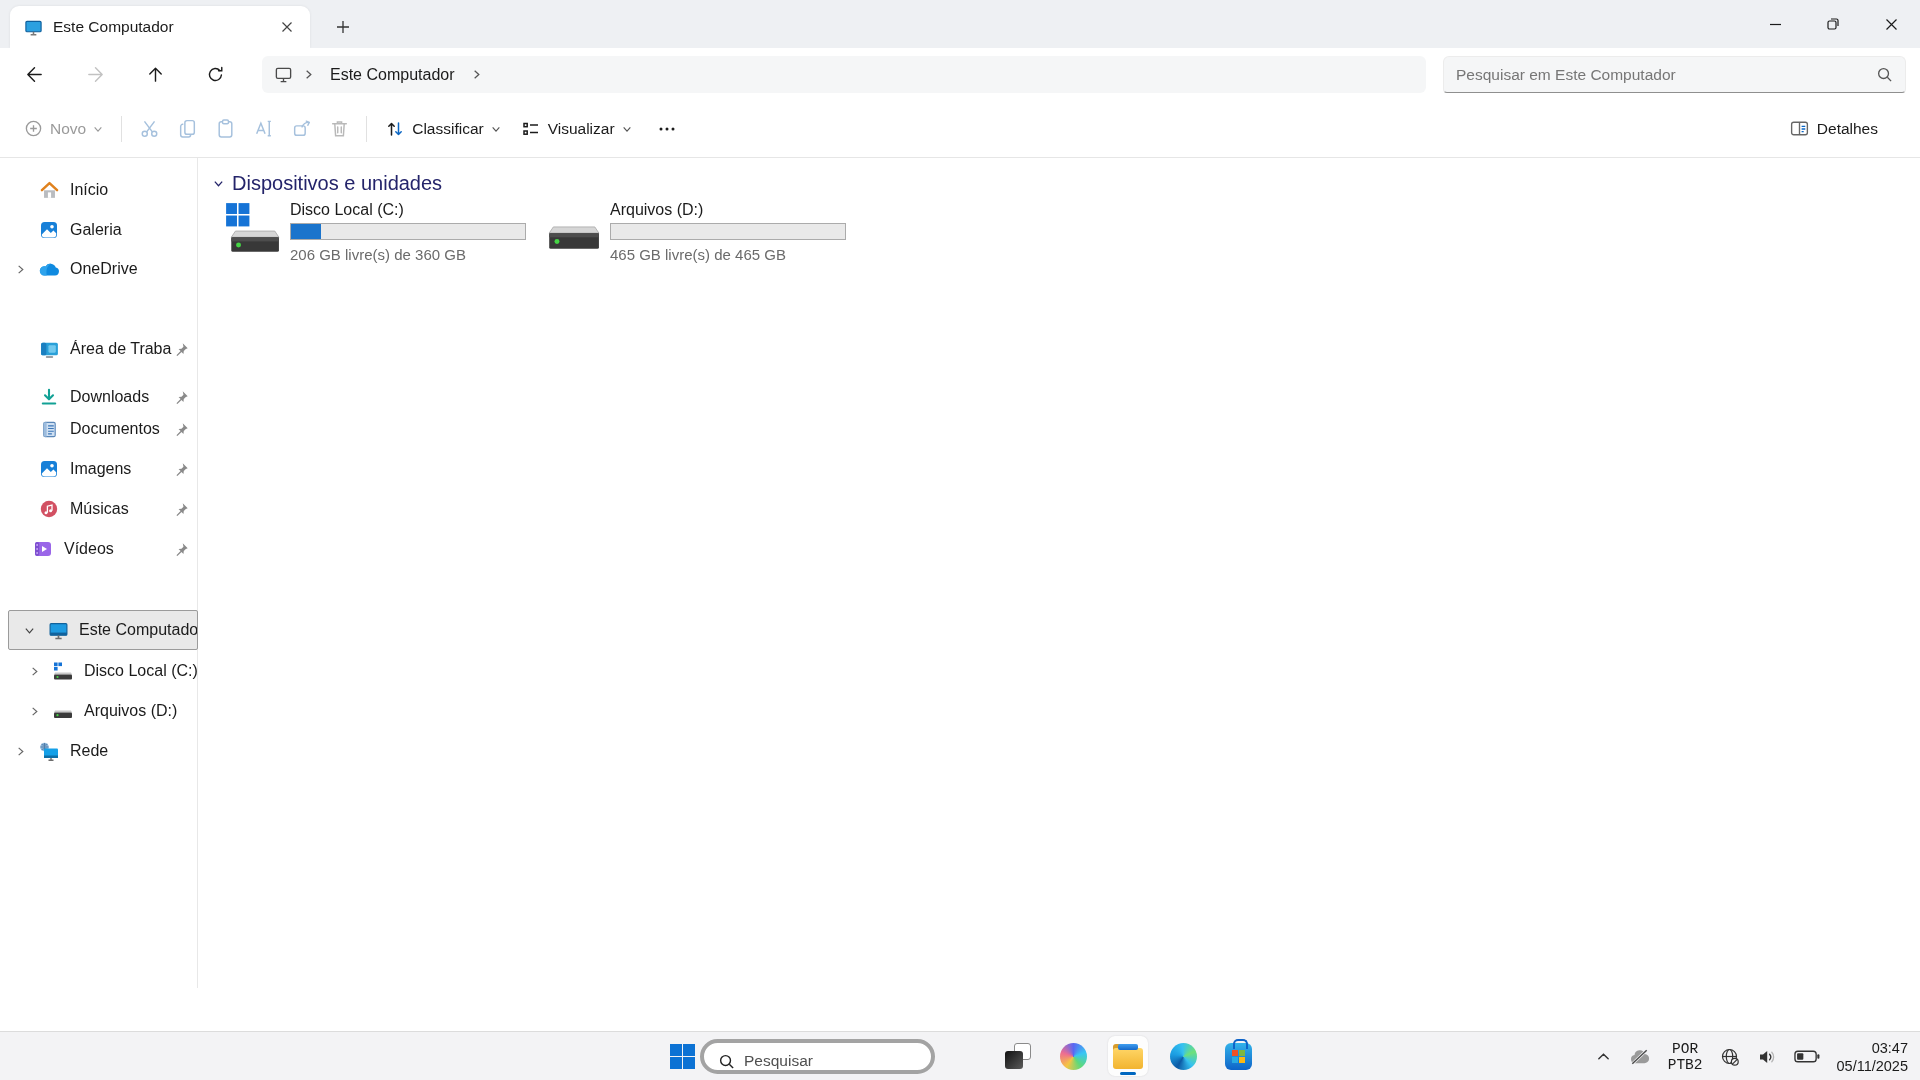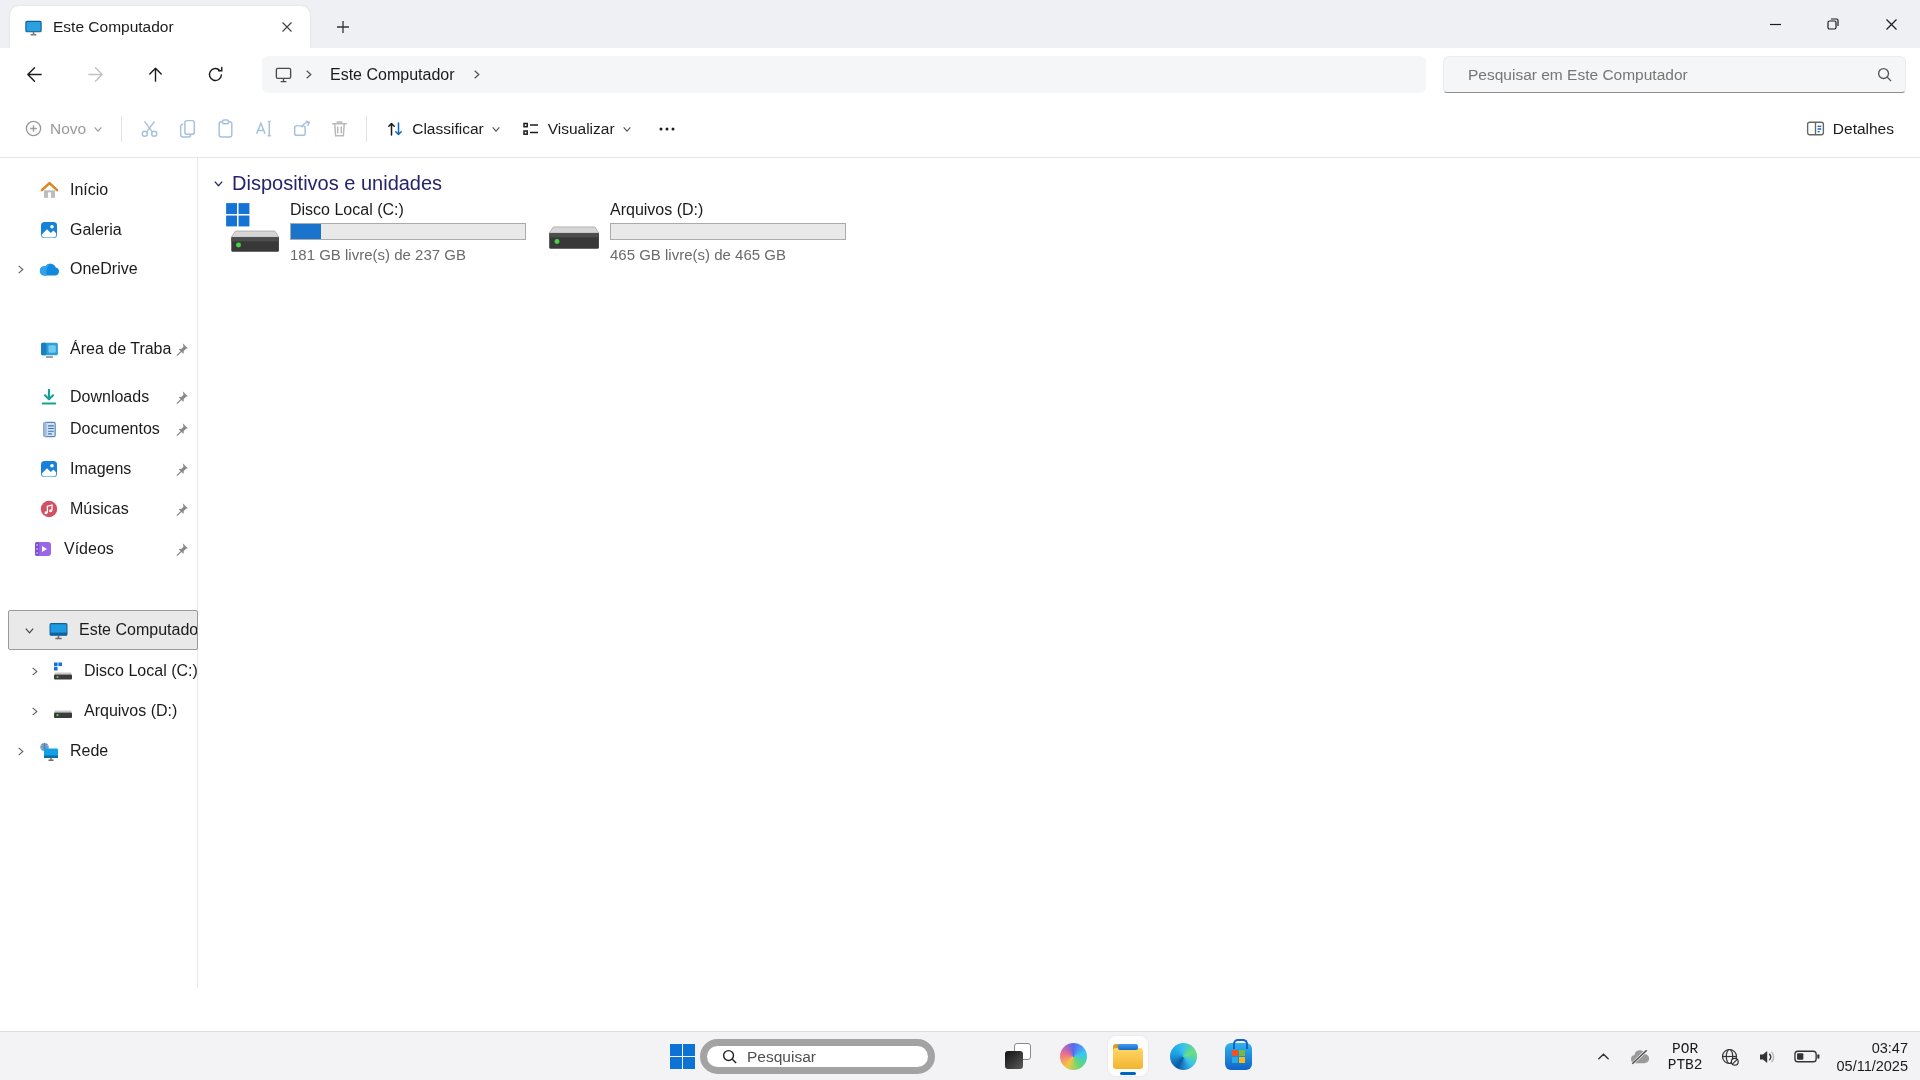--- a/index.html
+++ b/index.html
@@ -24,31 +24,31 @@
   .navbar { position:absolute; left:0; top:48px; width:1920px; height:52px; background:#fff; }
   .navbtn { position:absolute; top:9px; width:34px; height:34px; border-radius:6px;
             display:flex; align-items:center; justify-content:center; }
   .addressbar { position:absolute; left:262px; top:8px; width:1164px; height:37px; background:#f5f6f7;
                 border-radius:6px; display:flex; align-items:center; padding:0 12px; gap:10px; }
   .crumb-label { font-size:16px; padding:0 6px; white-space:nowrap; }
   .searchbox { position:absolute; left:1443px; top:8px; width:463px; height:37px; background:#f5f6f7;
                border:1px solid #ececec; border-bottom:1px solid #8f8f8f; border-radius:6px 6px 4px 4px;
                display:flex; align-items:center; padding:0 12px; }
   .searchbox input { flex:1; border:none; outline:none; background:transparent; font-size:15.5px;
-                     font-family:"Liberation Sans",sans-serif; color:#be185d;margin-left:12px; }
+                     font-family:"Liberation Sans",sans-serif; color:#be185d; }
   .searchbox input::placeholder { color:#767676; }
 
   
   .toolbar { position:absolute; left:0; top:100px; width:1920px; height:58px; background:#fff;
              border-bottom:1px solid #e6e6e6; display:flex; align-items:center; }
   .tb-btn { display:flex; align-items:center; gap:7px; padding:8px 10px; border-radius:6px; font-size:15.5px; }
   .tb-ico { width:38px; height:38px; display:flex; align-items:center; justify-content:center; border-radius:6px; }
   .tb-div { width:1px; height:26px; background:#e1e1e1; margin:0 8px; }
   .muted { color:#9a9a9a; }
-  .detalhes { position:absolute; right:16px; top:10px; }
+  .detalhes { position:absolute; right:32px; top:10px; }
 
   
   .sidebar { position:absolute; left:0; top:158px; width:198px; height:830px; background:#fff;
              border-right:1px solid #e8e8e8; }
   .side-row { position:absolute; left:0; width:198px; height:40px; display:flex; align-items:center;
               font-size:16px; }
   .side-chev { width:24px; margin-left:8px; display:flex; justify-content:center; flex:none; }
   .side-noChev { width:24px; margin-left:8px; flex:none; }
   .side-ico { width:22px; height:22px; margin-left:6px; margin-right:10px; flex:none;
               display:flex; align-items:center; justify-content:center; }
@@ -79,21 +79,21 @@
 
   
   .taskbar { position:absolute; left:0; top:1031px; width:1920px; height:49px; background:#f3f3f5;
              border-top:1px solid #dcdcdc; }
   .tk-btn { position:absolute; top:4px; width:40px; height:40px; border-radius:7px;
             display:flex; align-items:center; justify-content:center; }
   .tk-active { background:#fdfdfd; box-shadow:0 0 2px rgba(0,0,0,.12); }
   .tk-underline { position:absolute; bottom:1px; left:50%; transform:translateX(-50%);
                   width:16px; height:3px; border-radius:2px; background:#0067c0; }
   .tk-search { position:absolute; left:700px; top:7px; width:235px; height:35px; background:#fff;
-               border:7px solid #a3a3a3; border-radius:18px; display:flex; align-items:center; padding:0 14px; gap:9px; }
+               border:4px solid #a3a3a3; border-radius:18px; display:flex; align-items:flex-end; padding:0 14px; gap:9px; }
   .tk-search input { flex:1; border:none; outline:none; background:transparent; font-size:15.5px;
                      font-family:"Liberation Sans",sans-serif; color:#1b1b1b; }
   .tk-search input::placeholder { color:#4f4f4f; }
   .start-grid { width:25px; height:25px; display:grid; grid-template-columns:12px 12px; grid-template-rows:12px 12px; gap:1px; }
   .start-grid span { background:#0c72d4; }
   .copilot { width:27px; height:27px; border-radius:50%;
              background:conic-gradient(#5a67f2,#38c6f4,#5fd97a,#f6c444,#ee6d91,#5a67f2); }
   .edge { width:27px; height:27px; border-radius:50%;
           background:conic-gradient(from 210deg,#0c59a4,#1b9de2,#35c1f1,#6ee07a,#35c1f1,#0c59a4); }
   .store { width:27px; height:27px; border-radius:6px; background:linear-gradient(#32b2ea,#0e64c8);
@@ -551,21 +551,21 @@
             <rect x="8" y="36" width="46" height="14" rx="1.5" fill="#383838"></rect>
             <rect x="8" y="36" width="46" height="4" fill="#4d4d4d"></rect>
             <circle cx="15" cy="43.5" r="2.4" fill="#45d445"></circle>
           </svg>
       </span>
       <div class="drive-info">
         <span class="drive-name">Disco Local (C:)</span>
         <div class="drive-bar">
           <div class="drive-fill" style="width: 13%;"></div>
         </div>
-        <span class="drive-free">181 GB livre(s) de 237 GB</span>
+        <span class="drive-free">206 GB livre(s) de 360 GB</span>
       </div>
     </div>
 
     <div class="drive-tile tile-2">
       <span>
         <svg width="58" height="58" viewBox="0 0 56 56">
             <path d="M10 26h40l4 6H6z" fill="#d6d6d6" stroke="#a8a8a8" stroke-width=".8"></path>
             <rect x="6" y="32" width="48" height="15" rx="1.5" fill="#383838"></rect>
             <rect x="6" y="32" width="48" height="4" fill="#4d4d4d"></rect>
             <circle cx="13.5" cy="40" r="2.4" fill="#45d445"></circle>

